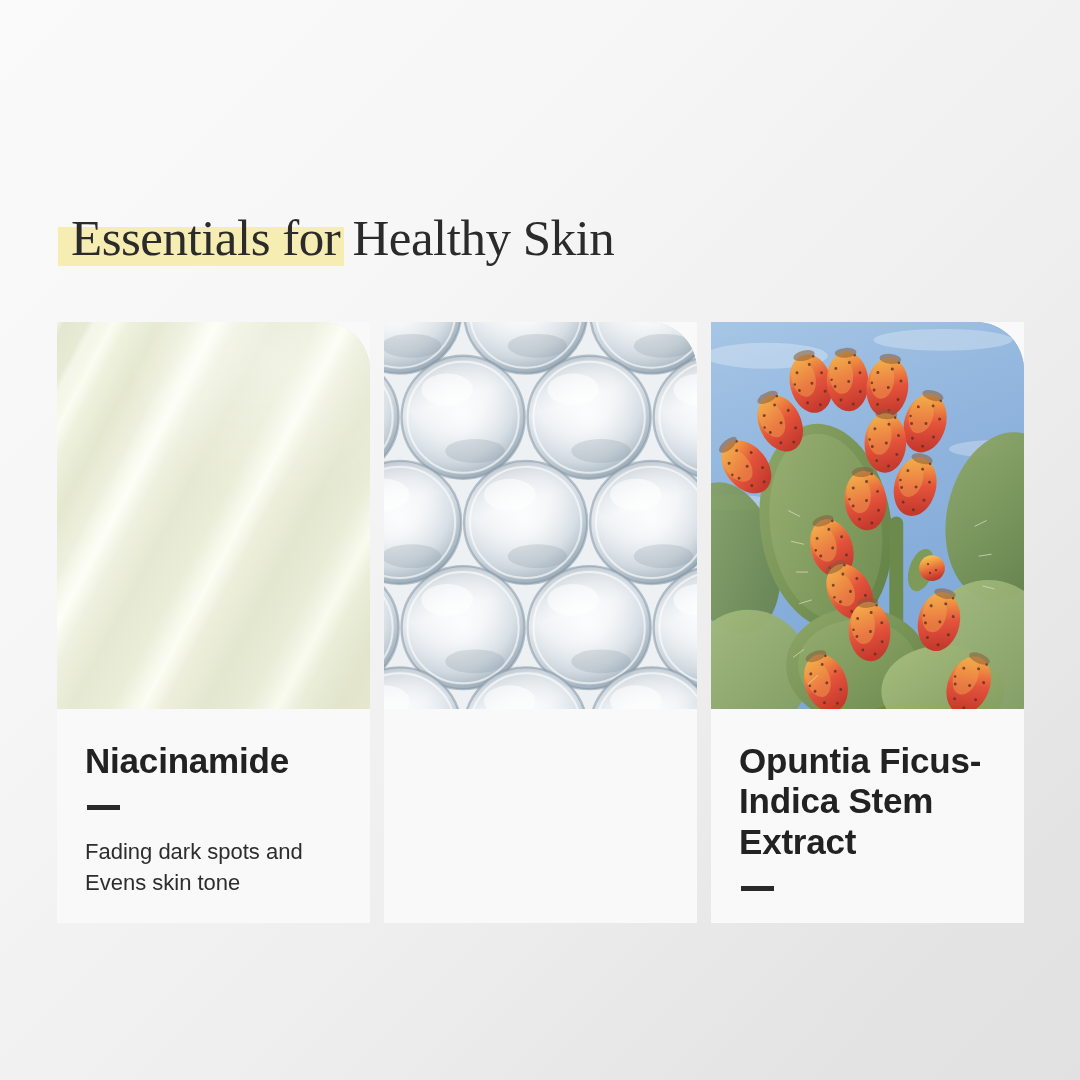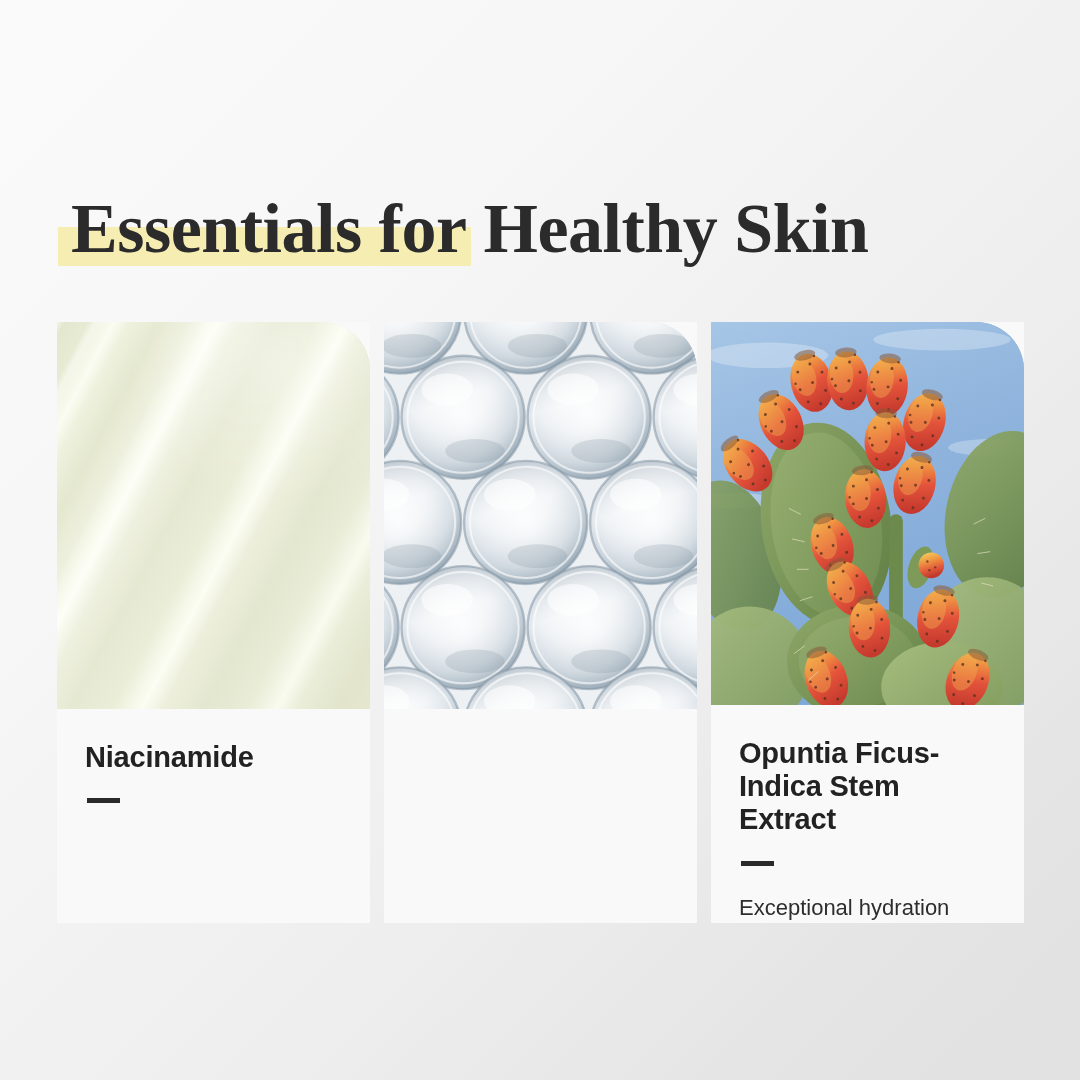--- a/index.html
+++ b/index.html
@@ -17,22 +17,22 @@
   }
 
   
   .title-wrap {
     position:absolute;
     left:57px; top:168px;
     width:966px; height:110px;
   }
   .title {
     font-family:"Liberation Serif", serif;
-    font-weight:700;
-    font-size:70px;
+    font-weight:400;
+    font-size:51px;
     line-height:1;
     letter-spacing:-0.5px;
     color:#2b2b2b;
     white-space:nowrap;
     position:absolute;
     left:14px; bottom:14px;
     z-index:2;
   }
   .title .hl {
     position:relative;
@@ -70,21 +70,21 @@
     overflow:hidden;
     position:relative;
     background:#e8e8e0;
   }
   .card-body {
     flex:1;
     padding:32px 28px 0 28px;
     background:#f9f9f9;
   }
   .card-title {
-    font-size:29px;
+    font-size:35px;
     font-weight:700;
     color:#222222;
     line-height:1.15;
     letter-spacing:-0.2px;
   }
   .divider {
     width:33px; height:5px;
     background:#2a2a2a;
     margin:24px 0 26px 2px;
   }
@@ -143,20 +143,21 @@
 
 <div class="cards">
 
   <div class="card">
     <div class="card-media">
       <div class="tex-cream"></div>
     </div>
     <div class="card-body">
       <div class="card-title">Niacinamide</div>
       <div class="divider"></div>
+      <div class="card-desc">Fading dark spots and Evens skin tone</div>
     </div>
   </div>
 
   <div class="card">
     <div class="card-media">
       <div class="tex-bubbles">
         <svg viewBox="0 0 320 390" preserveAspectRatio="xMidYMid slice" aria-hidden="true">
           <defs>
             <radialGradient id="bub" cx="38%" cy="30%" r="78%">
               <stop offset="0%" stop-color="#ffffff" stop-opacity=".96"></stop>
@@ -320,17 +321,16 @@
             <path d="M92 196 l-12 -6 M96 224 l-13 -3 M100 252 l-12 0 M104 280 l-13 4"></path>
             <path d="M268 206 l12 -6 M272 236 l13 -2 M276 266 l12 3"></path>
             <path d="M96 330 l-11 8 M110 356 l-10 9"></path>
           </g>
         </svg>
       </div>
     </div>
     <div class="card-body">
       <div class="card-title">Opuntia Ficus-Indica Stem Extract</div>
       <div class="divider"></div>
-      <div class="card-desc">Exceptional hydration</div>
     </div>
   </div>
 
 </div>
 
 </body></html>

